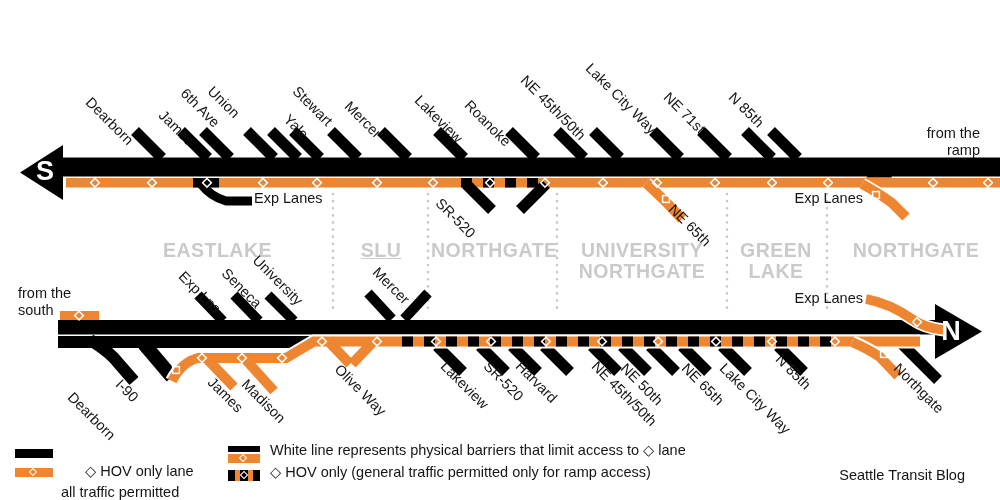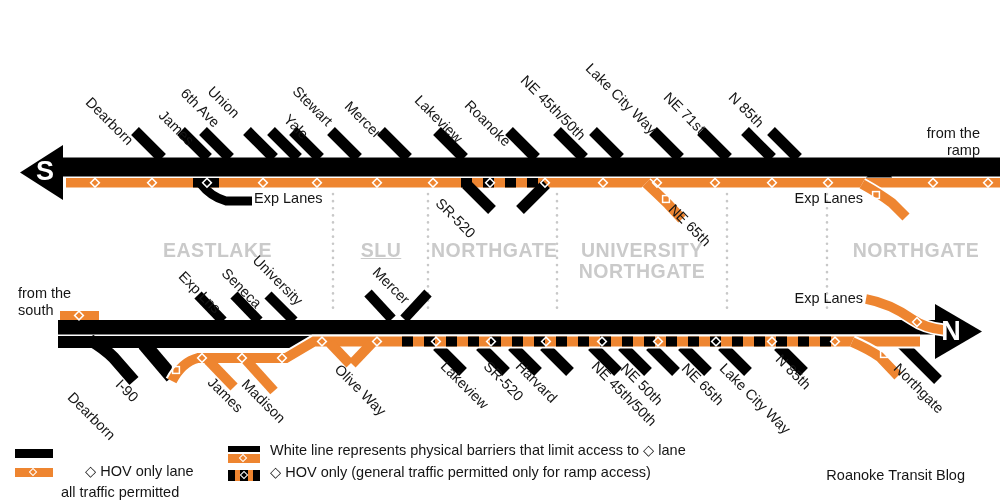--- a/index.html
+++ b/index.html
@@ -227,20 +227,21 @@
   <div class="st r45" style="left:594px;top:60px;">Lake City Way</div>
   <div class="st r45" style="left:672px;top:89px;">NE 71st</div>
   <div class="st r45" style="left:737px;top:89px;">N 85th</div>
   <div class="st r45" style="left:444px;top:195px;">SR-520</div>
   <div class="st r45" style="left:677px;top:201px;">NE 65th</div>
 
   <div class="district" style="left:130px;top:240px;width:175px;">EASTLAKE</div>
   <div class="district" style="left:343px;top:240px;width:76px;text-decoration:underline;">SLU</div>
   <div class="district" style="left:431px;top:240px;width:122px;">NORTHGATE</div>
   <div class="district" style="left:568px;top:240px;width:148px;">UNIVERSITY NORTHGATE</div>
+  <div class="district" style="left:727px;top:240px;width:98px;">GREEN LAKE</div>
   <div class="district" style="left:845px;top:240px;width:142px;">NORTHGATE</div>
 
   <div class="st r45" style="left:187px;top:268px;">Exp Lns</div>
   <div class="st r45" style="left:230px;top:265px;">Seneca</div>
   <div class="st r45" style="left:261px;top:252px;">University</div>
   <div class="st r45" style="left:381px;top:264px;">Mercer</div>
 
   <div class="st r45" style="left:76px;top:389px;">Dearborn</div>
   <div class="st r45" style="left:124px;top:376px;">I-90</div>
   <div class="st r45" style="left:216px;top:374px;">James</div>
@@ -276,15 +277,15 @@
     <div class="sw sw-orange" style="left:228px;top:470px;width:32px;height:11px;">
       <div style="position:absolute;left:0;top:0;width:7px;height:11px;background:#000;"></div>
       <div style="position:absolute;left:12px;top:0;width:8px;height:11px;background:#000;">
         <span class="dmk" style="left:1px;top:2px;"></span>
       </div>
       <div style="position:absolute;left:25px;top:0;width:7px;height:11px;background:#000;"></div>
     </div>
     <div class="lg-label" style="left:270px;top:464px;">◇ HOV only (general traffic permitted only for ramp access)</div>
   </div>
 
-  <div class="credit" style="left:820px;top:467px;width:145px;">Roanoke Transit Blog</div>
+  <div class="credit" style="left:820px;top:467px;width:145px;">Seattle Transit Blog</div>
 
 </div>
 
 </body></html>

